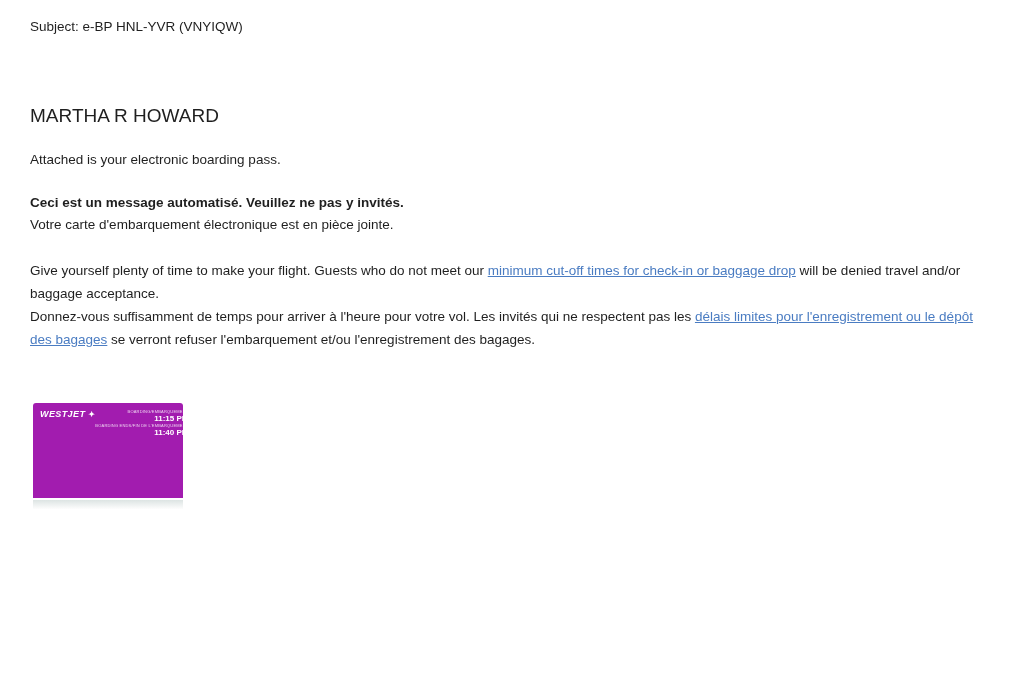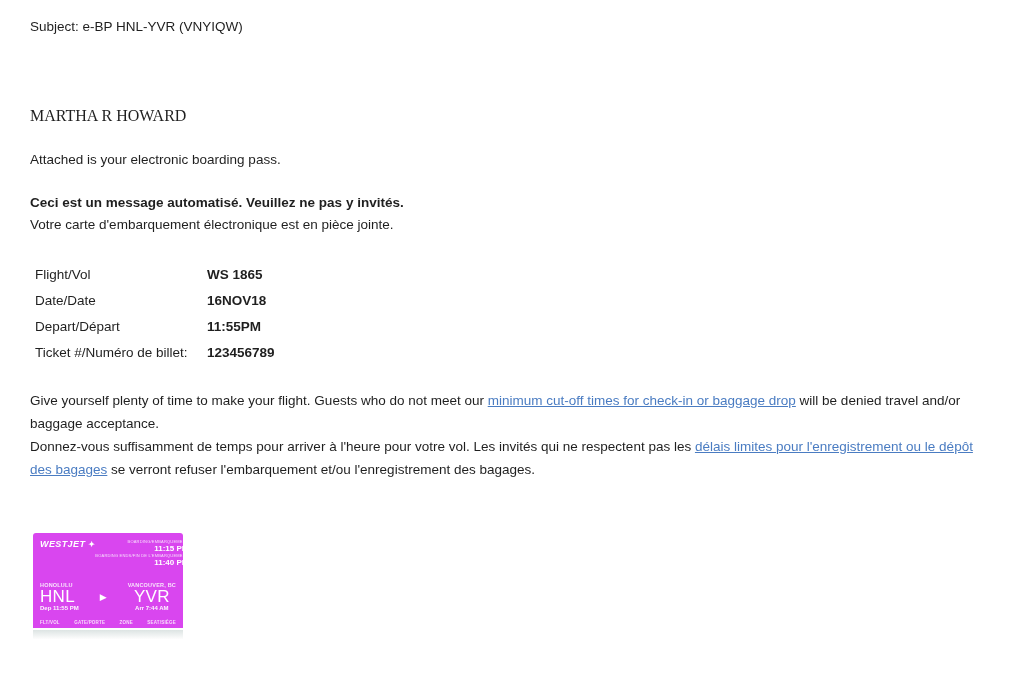--- a/index.html
+++ b/index.html
@@ -1,42 +1,42 @@
 <!DOCTYPE html>
 <html><head>
 <meta charset="utf-8">
 <style>
   * { margin:0; padding:0; box-sizing:border-box; }
   html,body { width:1024px; height:699px; background:#ffffff; overflow:hidden; }
   body { font-family:"Liberation Sans", sans-serif; color:#1f1f1f; }
   .page { padding:16px 30px 2px 30px; width:1024px; height:699px; }
 
   .subject { font-size:13.5px; line-height:22px; }
-  .recipient { margin-top:67px; font-size:16px; line-height:22px;font-family:Liberation Serif, serif; }
+  .recipient { margin-top:67px; font-size:19px; line-height:22px; }
 
   .notice { margin-top:22px; font-size:13.5px; line-height:22px; }
   .notice.fr { margin-top:21px; }
   .notice .bold { font-weight:bold; }
 
   .details { margin-top:26px; margin-left:5px; font-size:13.5px; }
   .details .row { display:flex; line-height:26px; }
   .details .label { width:172px; flex-shrink:0; }
   .details .value { font-weight:bold; }
 
   .cutoff { font-size:13.5px; line-height:23px; max-width:958px; }
   .cutoff.en { margin-top:23px; }
   .cutoff.fr { }
   .link { color:#4a7cc2; text-decoration:underline; cursor:pointer; }
 
   
   .pass { margin-top:52px; margin-left:3px; width:150px; cursor:pointer; }
   .pass-teal {
-    background:#d946ef; color:#ffffff; height:97px; width:150px;
+    background:#a21caf; color:#ffffff; height:97px; width:150px;
     border-radius:3px 3px 0 0; padding:6px 7px 2px 7px;
-    display:flex; flex-direction:column;
+    display:flex; flex-direction:row;
     border-bottom:2px solid #ffffff;
   }
   .pass-top { display:flex; justify-content:space-between; align-items:flex-start; }
   .pass-logo { font-size:9px; font-weight:bold; font-style:italic; letter-spacing:.4px; white-space:nowrap; }
   .pass-logo .star { font-style:normal; font-size:8px; }
   .pass-times { text-align:right; }
   .micro { font-size:4px; opacity:.8; letter-spacing:.2px; line-height:5px; white-space:nowrap; }
   .ptime { font-size:8px; font-weight:bold; line-height:9px; }
 
   .pass-route { display:flex; justify-content:space-between; align-items:center; margin-top:6px; flex:1; }
@@ -61,38 +61,20 @@
 
   <div class="notice en">
     <div>Attached is your electronic boarding pass.</div>
   </div>
 
   <div class="notice fr">
     <div class="bold">Ceci est un message automatisé. Veuillez ne pas y invités.</div>
     <div>Votre carte d'embarquement électronique est en pièce jointe.</div>
   </div>
 
-  <div class="details">
-    <div class="row">
-      <div class="label">Flight/Vol</div>
-      <div class="value">WS 1865</div>
-    </div>
-    <div class="row">
-      <div class="label">Date/Date</div>
-      <div class="value">16NOV18</div>
-    </div>
-    <div class="row">
-      <div class="label">Depart/Départ</div>
-      <div class="value">11:55PM</div>
-    </div>
-    <div class="row">
-      <div class="label">Ticket #/Numéro de billet:</div>
-      <div class="value">123456789</div>
-    </div>
-  </div>
 
   <div class="cutoff en"><span>Give yourself plenty of time to make your flight. Guests who do not meet our </span><a class="link">minimum cut-off times for check-in or baggage drop</a><span> will be denied travel and/or baggage acceptance.</span></div>
 
   <div class="cutoff fr"><span>Donnez-vous suffisamment de temps pour arriver à l'heure pour votre vol. Les invités qui ne respectent pas les </span><a class="link">délais limites pour l'enregistrement ou le dépôt des bagages</a><span> se verront refuser l'embarquement et/ou l'enregistrement des bagages.</span></div>
 
   <div class="pass">
     <div class="pass-teal">
       <div class="pass-top">
         <div class="pass-logo"><span>WESTJET</span> <span class="star">✦</span></div>
         <div class="pass-times">

